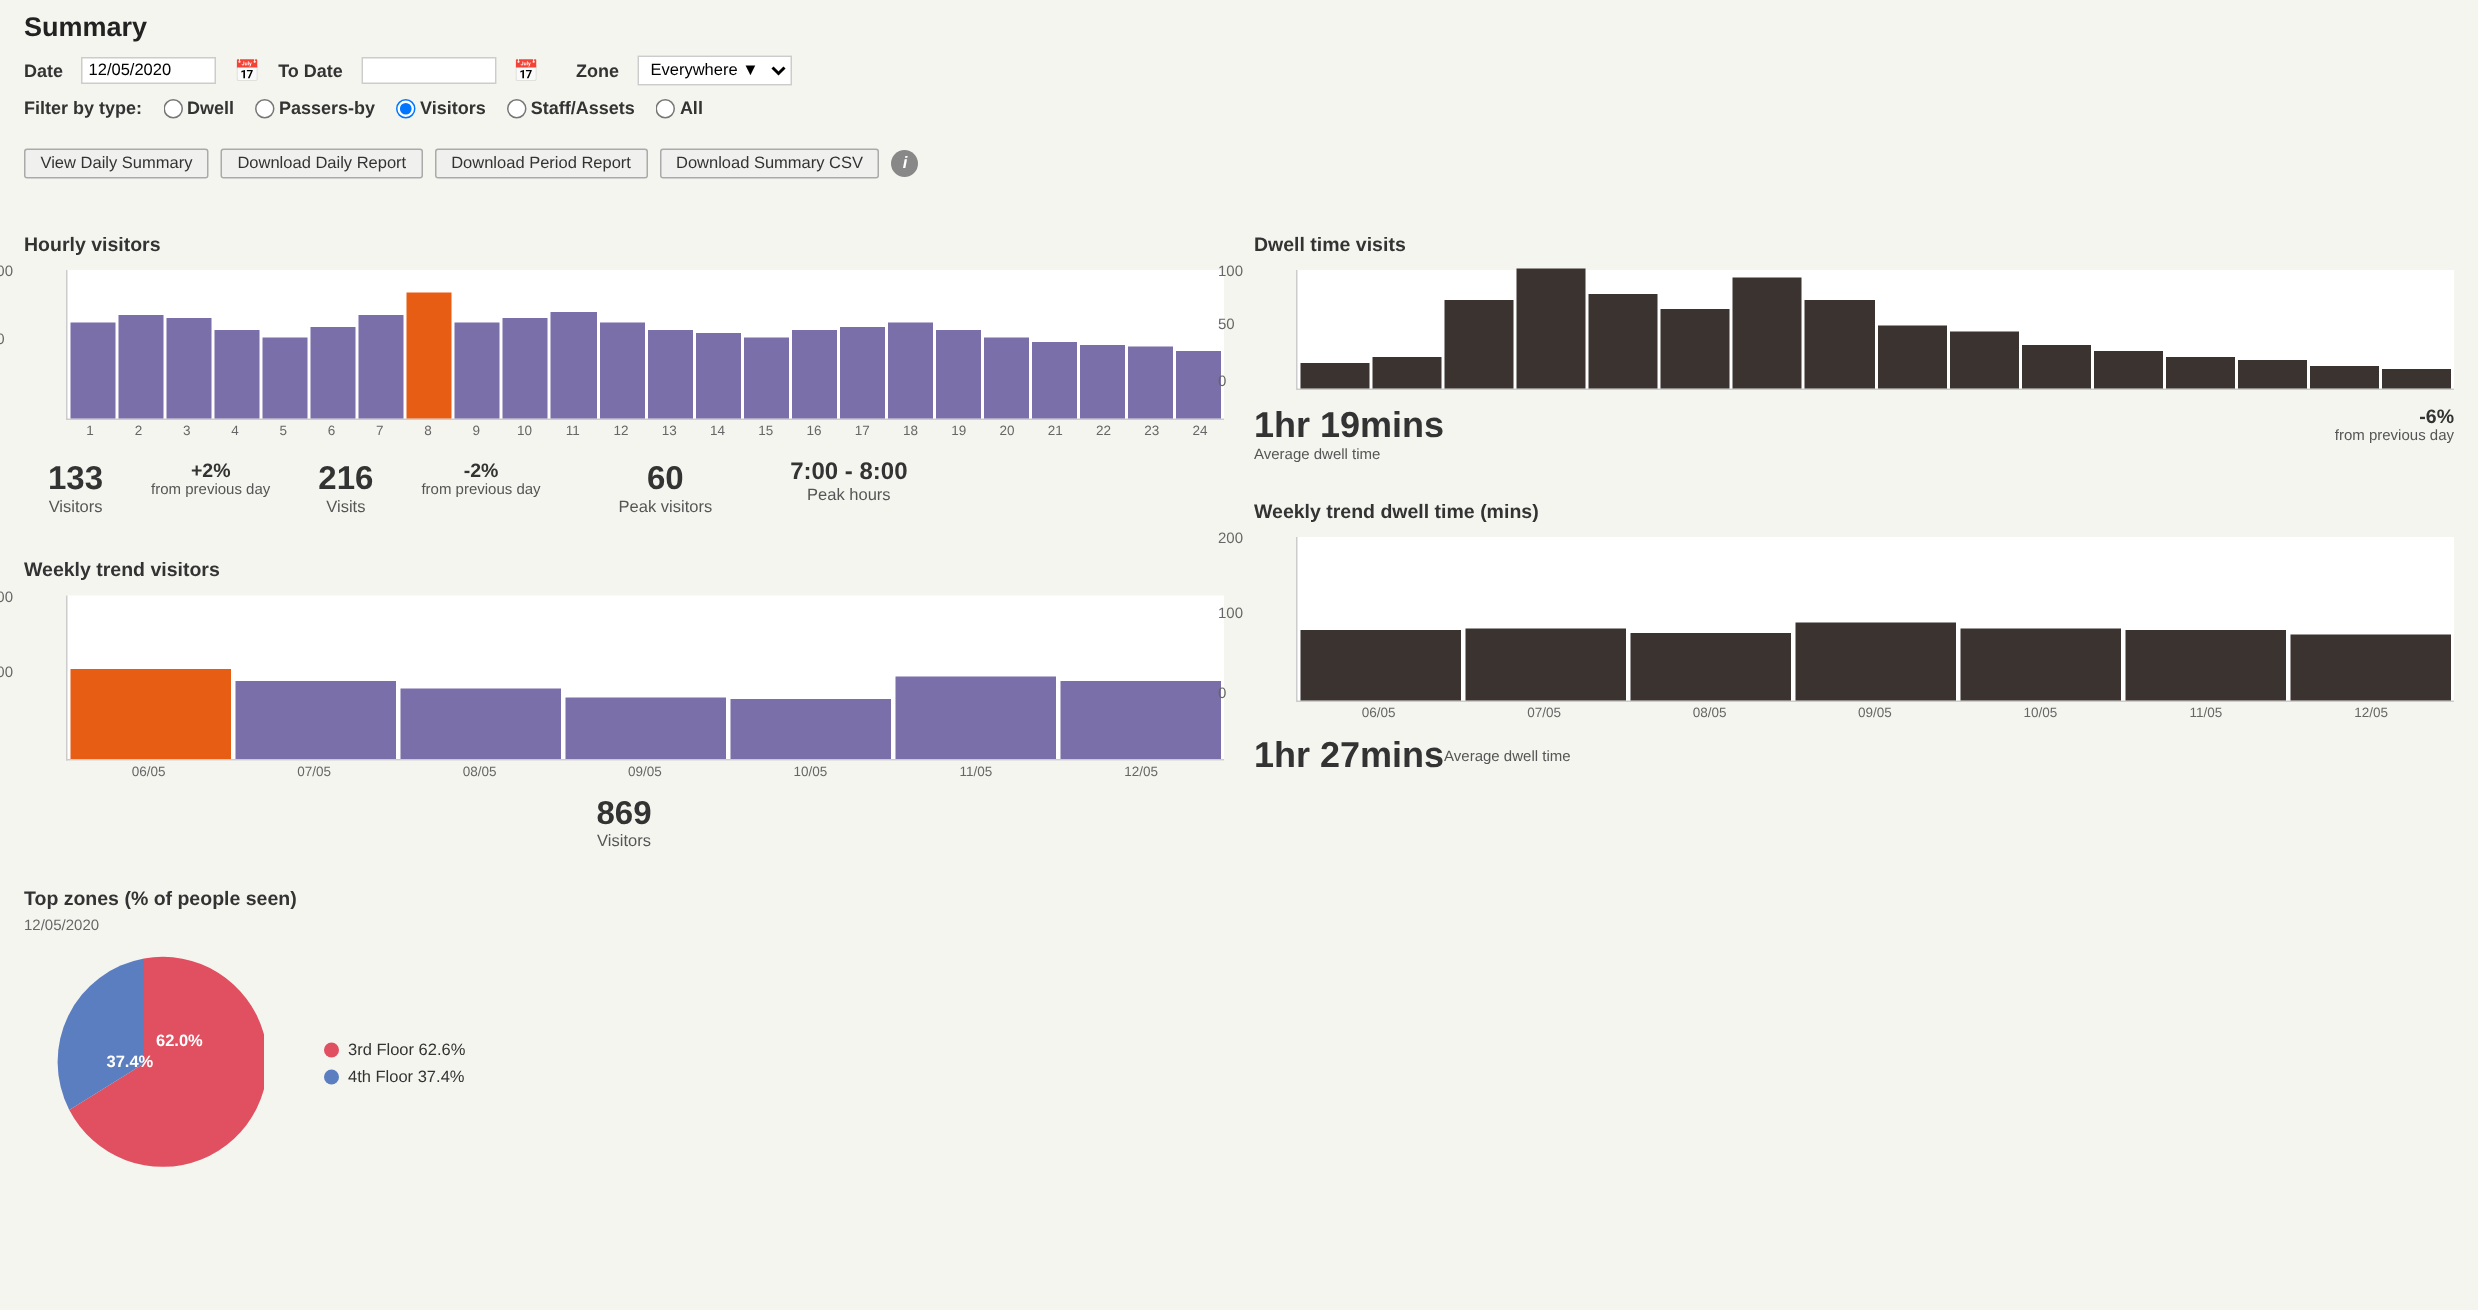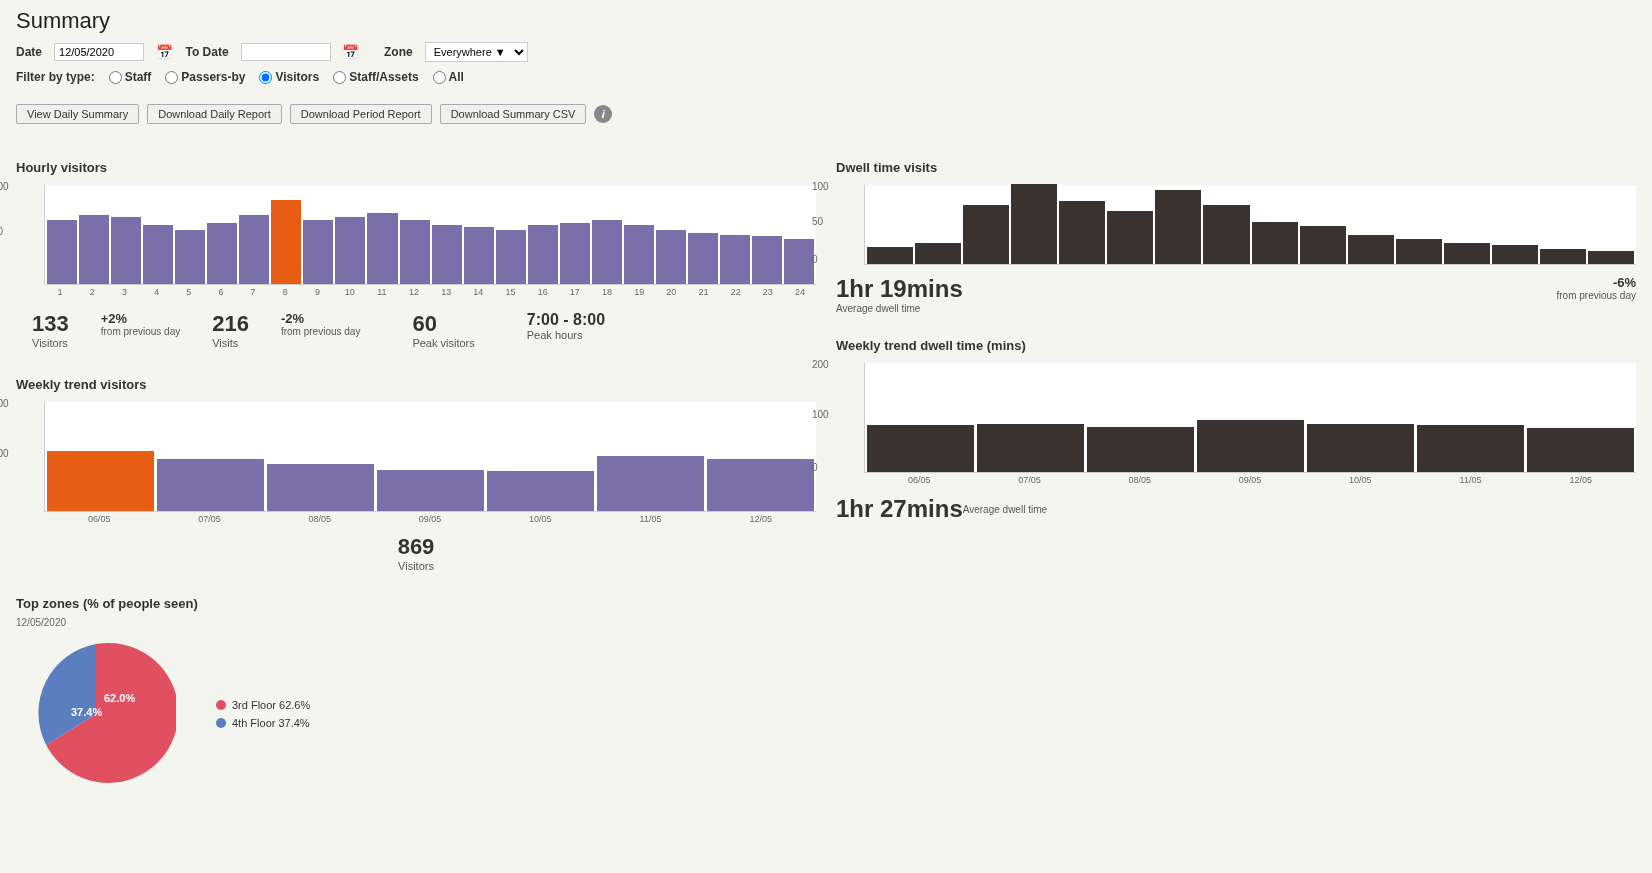--- a/index.html
+++ b/index.html
@@ -1,18 +1,18 @@
 <!DOCTYPE html>
 <html><head>
   <meta charset="utf-8">
   <style>
     * { box-sizing: border-box; margin: 0; padding: 0; }
     body { font-family: Arial, sans-serif; background: #f5f5f0; font-size: 12px; color: #333; }
     .page { padding: 8px 16px; }
-    h1.page-title { font-size: 22px; font-weight: normal; margin-bottom: 8px; color: #222; }
+    h1.page-title { font-size: 18px; font-weight: bold; margin-bottom: 8px; color: #222; }
     .controls-row { display: flex; align-items: center; gap: 12px; margin-bottom: 8px; flex-wrap: wrap; }
     .controls-row label { font-size: 12px; font-weight: bold; }
     .date-input { border: 1px solid #ccc; padding: 2px 4px; font-size: 11px; width: 90px; }
     .zone-select { border: 1px solid #ccc; background: white; padding: 2px 4px; font-size: 11px; }
     .filter-row { display: flex; align-items: center; gap: 14px; margin-bottom: 20px; flex-wrap: wrap; }
     .filter-row label { font-size: 12px; font-weight: bold; }
     .radio-group { display: flex; align-items: center; gap: 3px; font-size: 11px; cursor: pointer; }
     .radio-group input { cursor: pointer; }
     .button-row { display: flex; align-items: center; gap: 8px; margin-bottom: 36px; flex-wrap: wrap; }
     .btn { border: 1px solid #aaa; background: #f0f0ee; padding: 3px 10px; font-size: 11px; cursor: pointer; border-radius: 2px; color: #333; }
@@ -22,21 +22,21 @@
     .right-panel { flex: 1; }
     .chart-section { margin-bottom: 24px; }
     .chart-title { font-size: 13px; font-weight: bold; margin-bottom: 6px; color: #333; }
     .bar-chart { display: flex; align-items: flex-end; height: 100px; border-bottom: 1px solid #ccc; border-left: 1px solid #ccc; padding: 0 2px; gap: 2px; position: relative; background: white; }
     .bar { flex: 1; min-width: 4px; }
     .chart-y-label { position: absolute; left: -24px; font-size: 10px; color: #666; }
     .chart-wrapper { position: relative; padding-left: 28px; padding-top: 4px; }
     .x-axis-labels { display: flex; justify-content: space-around; margin-top: 2px; }
     .x-label { font-size: 9px; color: #666; text-align: center; flex: 1; }
     .stats-row { display: flex; align-items: flex-start; gap: 0; margin-top: 10px; flex-wrap: wrap; }
-    .stat-block { display: flex; flex-direction: column; align-items: flex-start; padding: 4px 16px; }
+    .stat-block { display: flex; flex-direction: column; align-items: center; padding: 4px 16px; }
     .stat-value { font-size: 22px; font-weight: bold; color: #333; }
     .stat-label { font-size: 11px; color: #555; text-align: center; }
     .stat-change { font-size: 13px; font-weight: bold; color: #333; text-align: center; }
     .stat-change-label { font-size: 10px; color: #555; text-align: center; }
     .dwell-chart-wrapper { position: relative; padding-left: 28px; padding-top: 4px; }
     .dwell-bar-chart { display: flex; align-items: flex-end; height: 80px; border-bottom: 1px solid #ccc; border-left: 1px solid #ccc; padding: 0 2px; gap: 2px; background: white; }
     .dwell-bar { background: #3a3330; flex: 1; min-width: 5px; }
     .big-stat { font-size: 24px; font-weight: bold; color: #333; }
     .big-stat-label { font-size: 10px; color: #555; }
     .weekly-bar { background: #7b6faa; flex: 1; }
@@ -72,21 +72,21 @@
     <label style="margin-left:12px;">Zone</label>
     <select class="zone-select">
       <option>Everywhere ▼</option>
     </select>
   </div>
 
   <div class="filter-row">
     <label>Filter by type:</label>
     <label class="radio-group">
       <input type="radio" name="filter" value="None" style=""> 
-        <span>Staff</span>
+        <span>Dwell</span>
     </label>
     <label class="radio-group">
       <input type="radio" name="filter" value="Passers-by" style=""> 
         <span>Passers-by</span>
     </label>
     <label class="radio-group">
       <input type="radio" name="filter" value="Visitors" checked="" style=""> 
         <span>Visitors</span>
     </label>
     <label class="radio-group">

